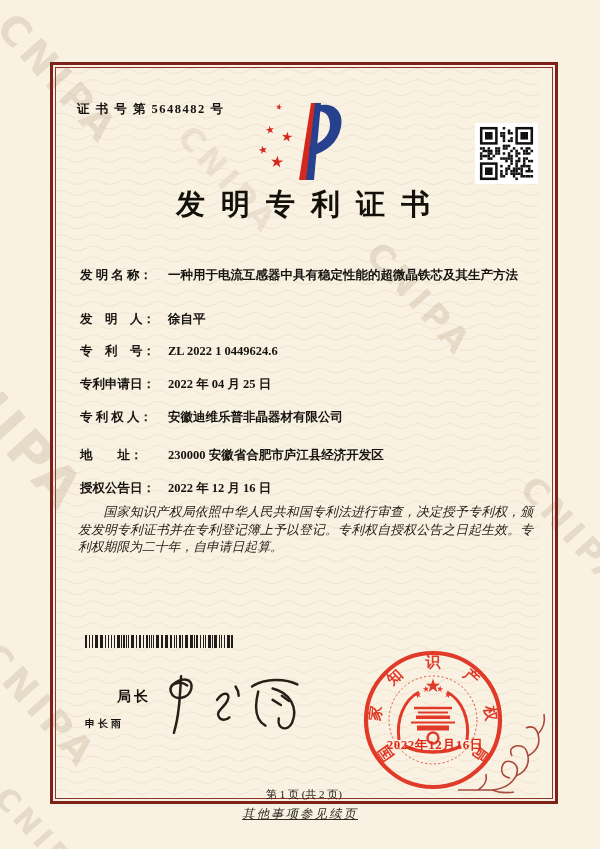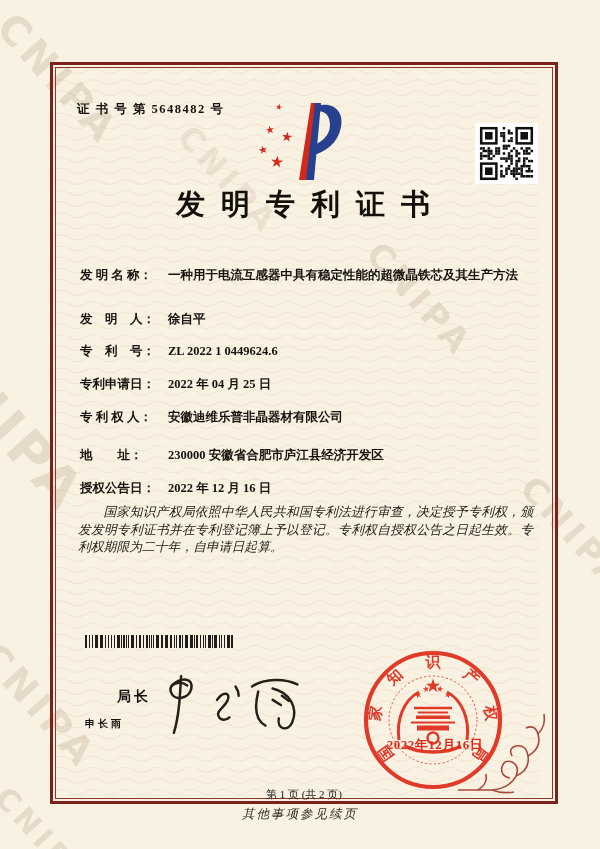--- a/index.html
+++ b/index.html
@@ -38,21 +38,21 @@
   .barcode{position:absolute;left:32px;top:570px;z-index:2;}
   .sig-title{position:absolute;left:32px;top:623px;font-size:14px;font-weight:bold;letter-spacing:3px;z-index:2;margin-left:32px;}
   .sig-name{position:absolute;left:32px;top:652px;font-size:10px;font-weight:bold;letter-spacing:3px;z-index:2;}
   .signature-svg{position:absolute;left:92px;top:604px;z-index:2;}
   .seal-svg{position:absolute;left:306px;top:582px;z-index:2;}
   .seal-date{position:absolute;left:316px;top:671px;width:132px;text-align:center;font-size:13px;
              font-weight:bold;color:#df2b1a;letter-spacing:.5px;z-index:3;}
   .page-num{position:absolute;left:0;right:0;top:710px;text-align:center;font-size:11px;color:#1b1914;z-index:2;margin-top:12px;}
   .flourish{position:absolute;right:2px;bottom:3px;z-index:1;}
   .cont-note{position:absolute;left:0;right:0;top:806px;text-align:center;font-size:12.5px;font-style:italic;
-             color:#2e2a24;letter-spacing:2px;z-index:2;}
+             color:#2e2a24;letter-spacing:2px;z-index:2;text-decoration:underline;}
 </style>
 </head>
 <body>
 
 <div class="page">
 
   <div class="wm wm1">CNIPA</div>
   <div class="wm wm2">CNIPA</div>
   <div class="wm wm3">CNIPA</div>
   <div class="wm wm4">CNIPA</div>

